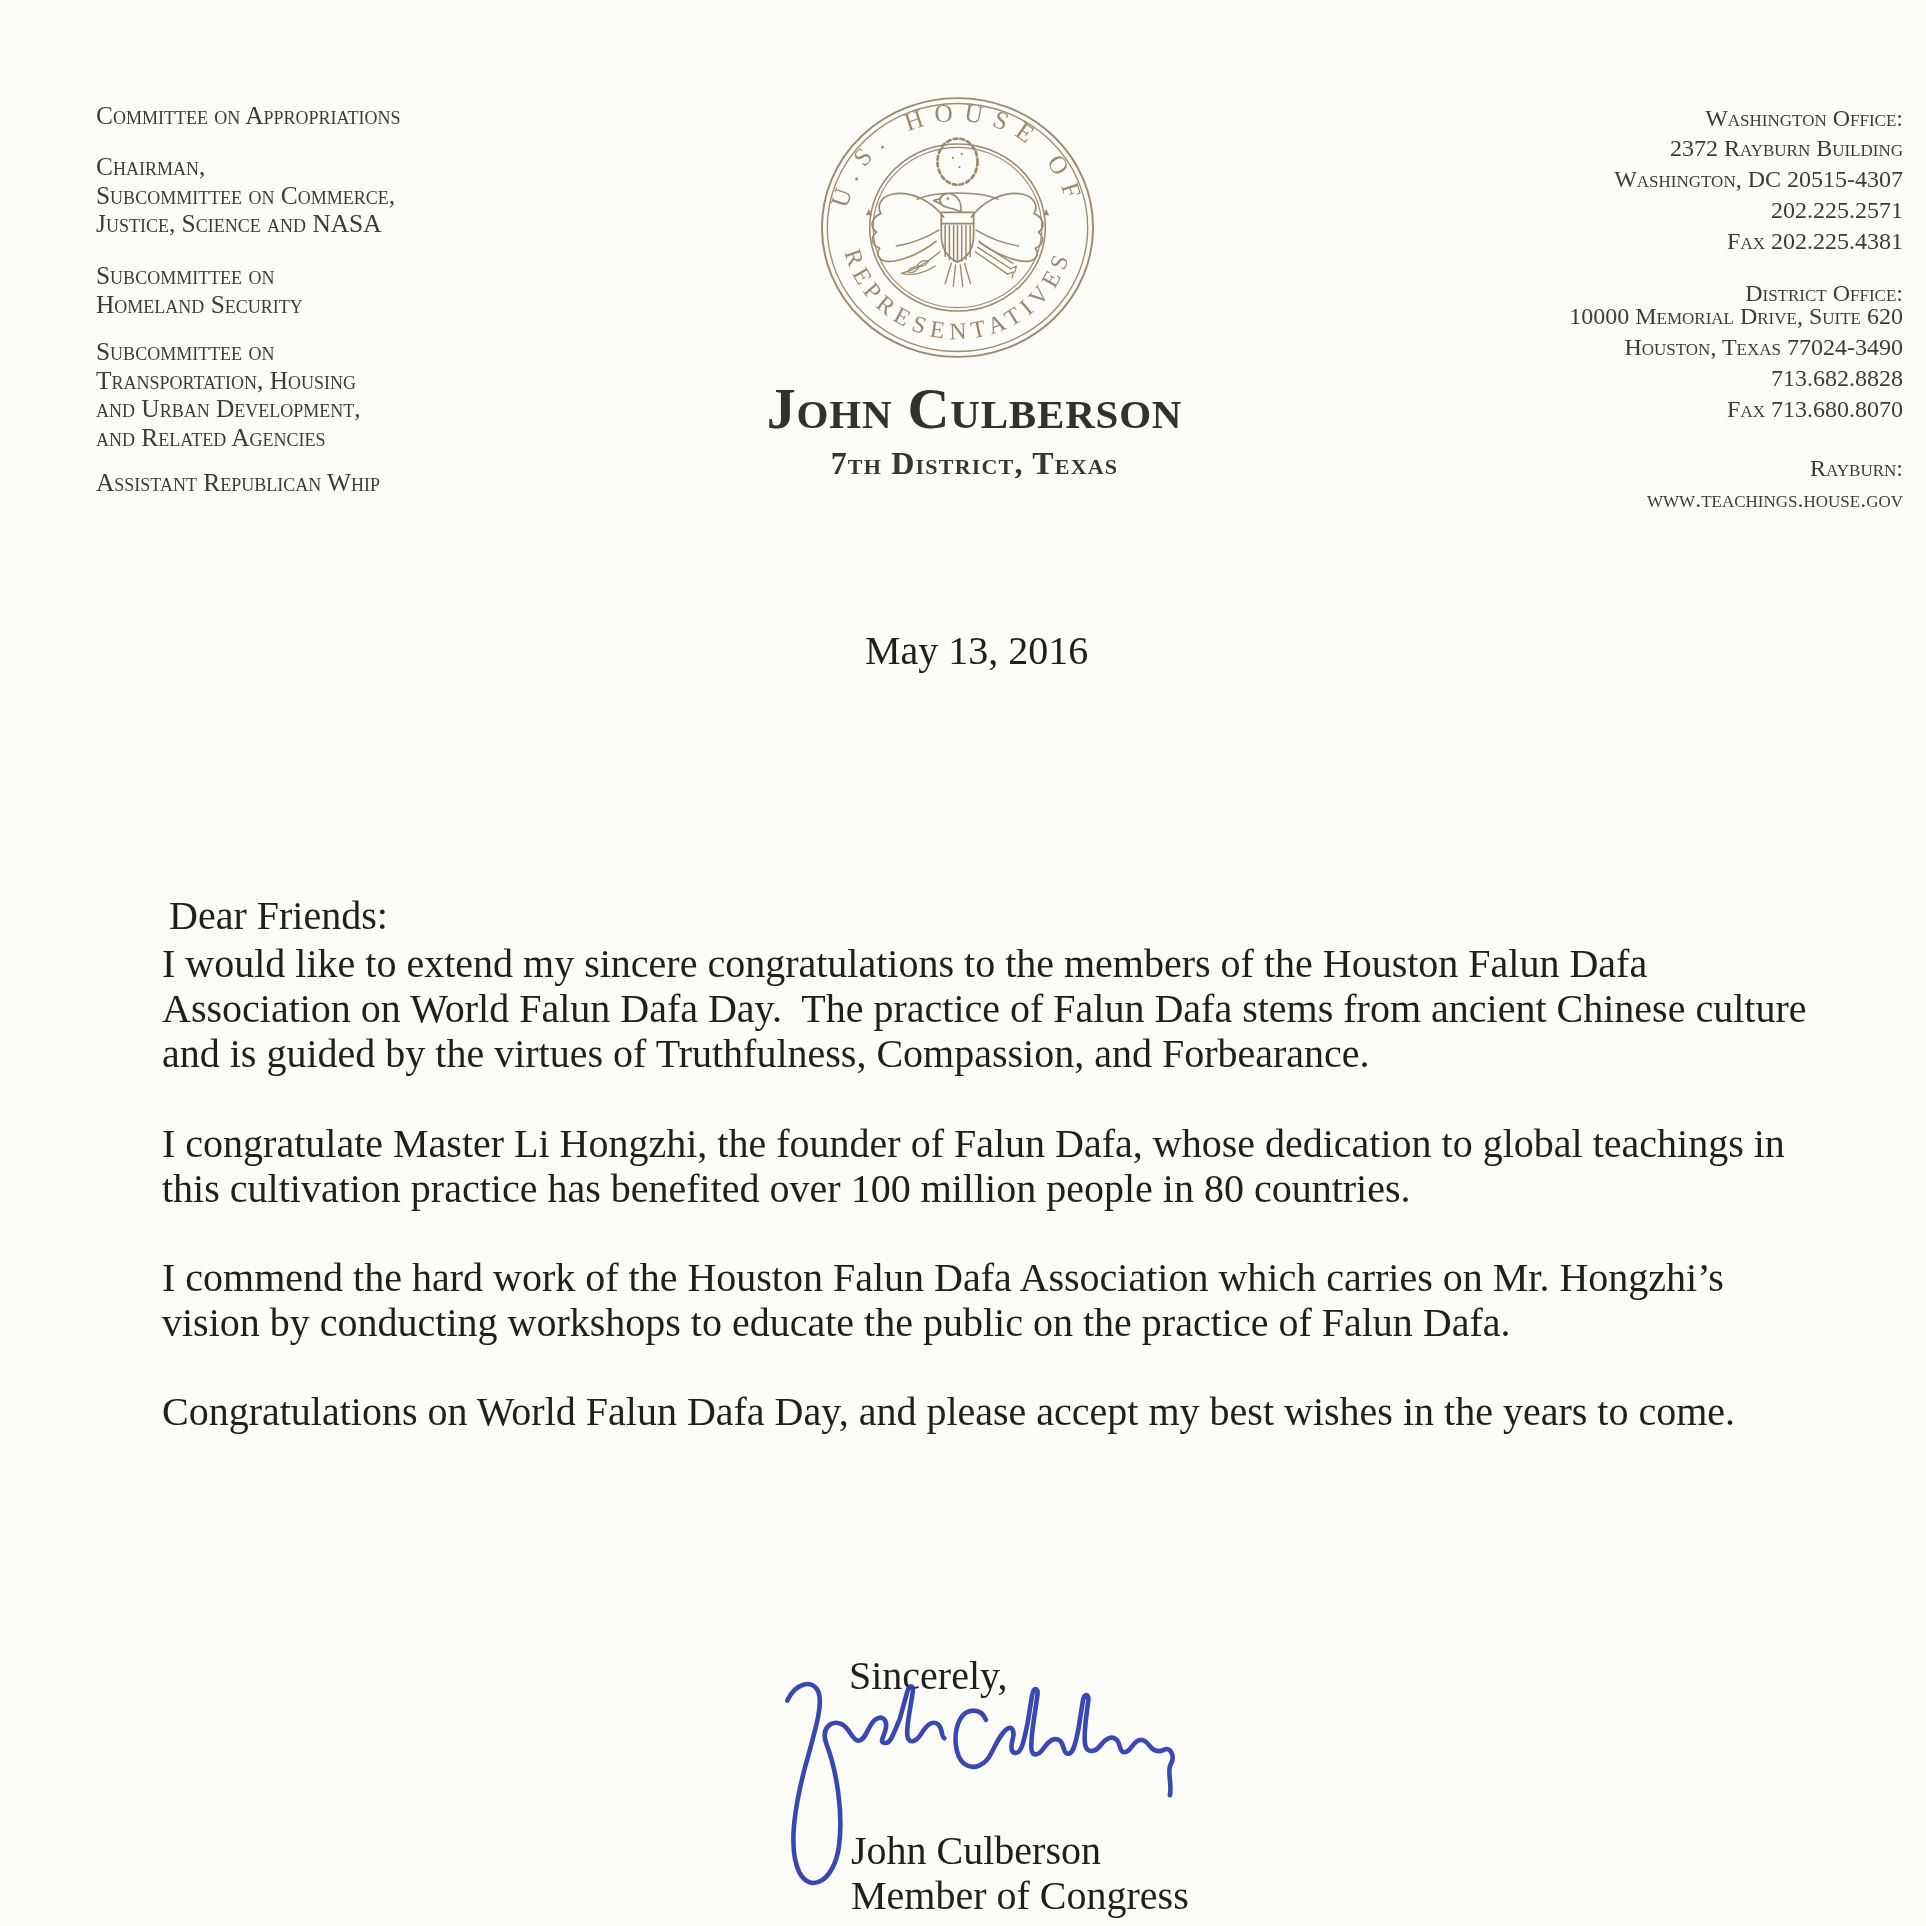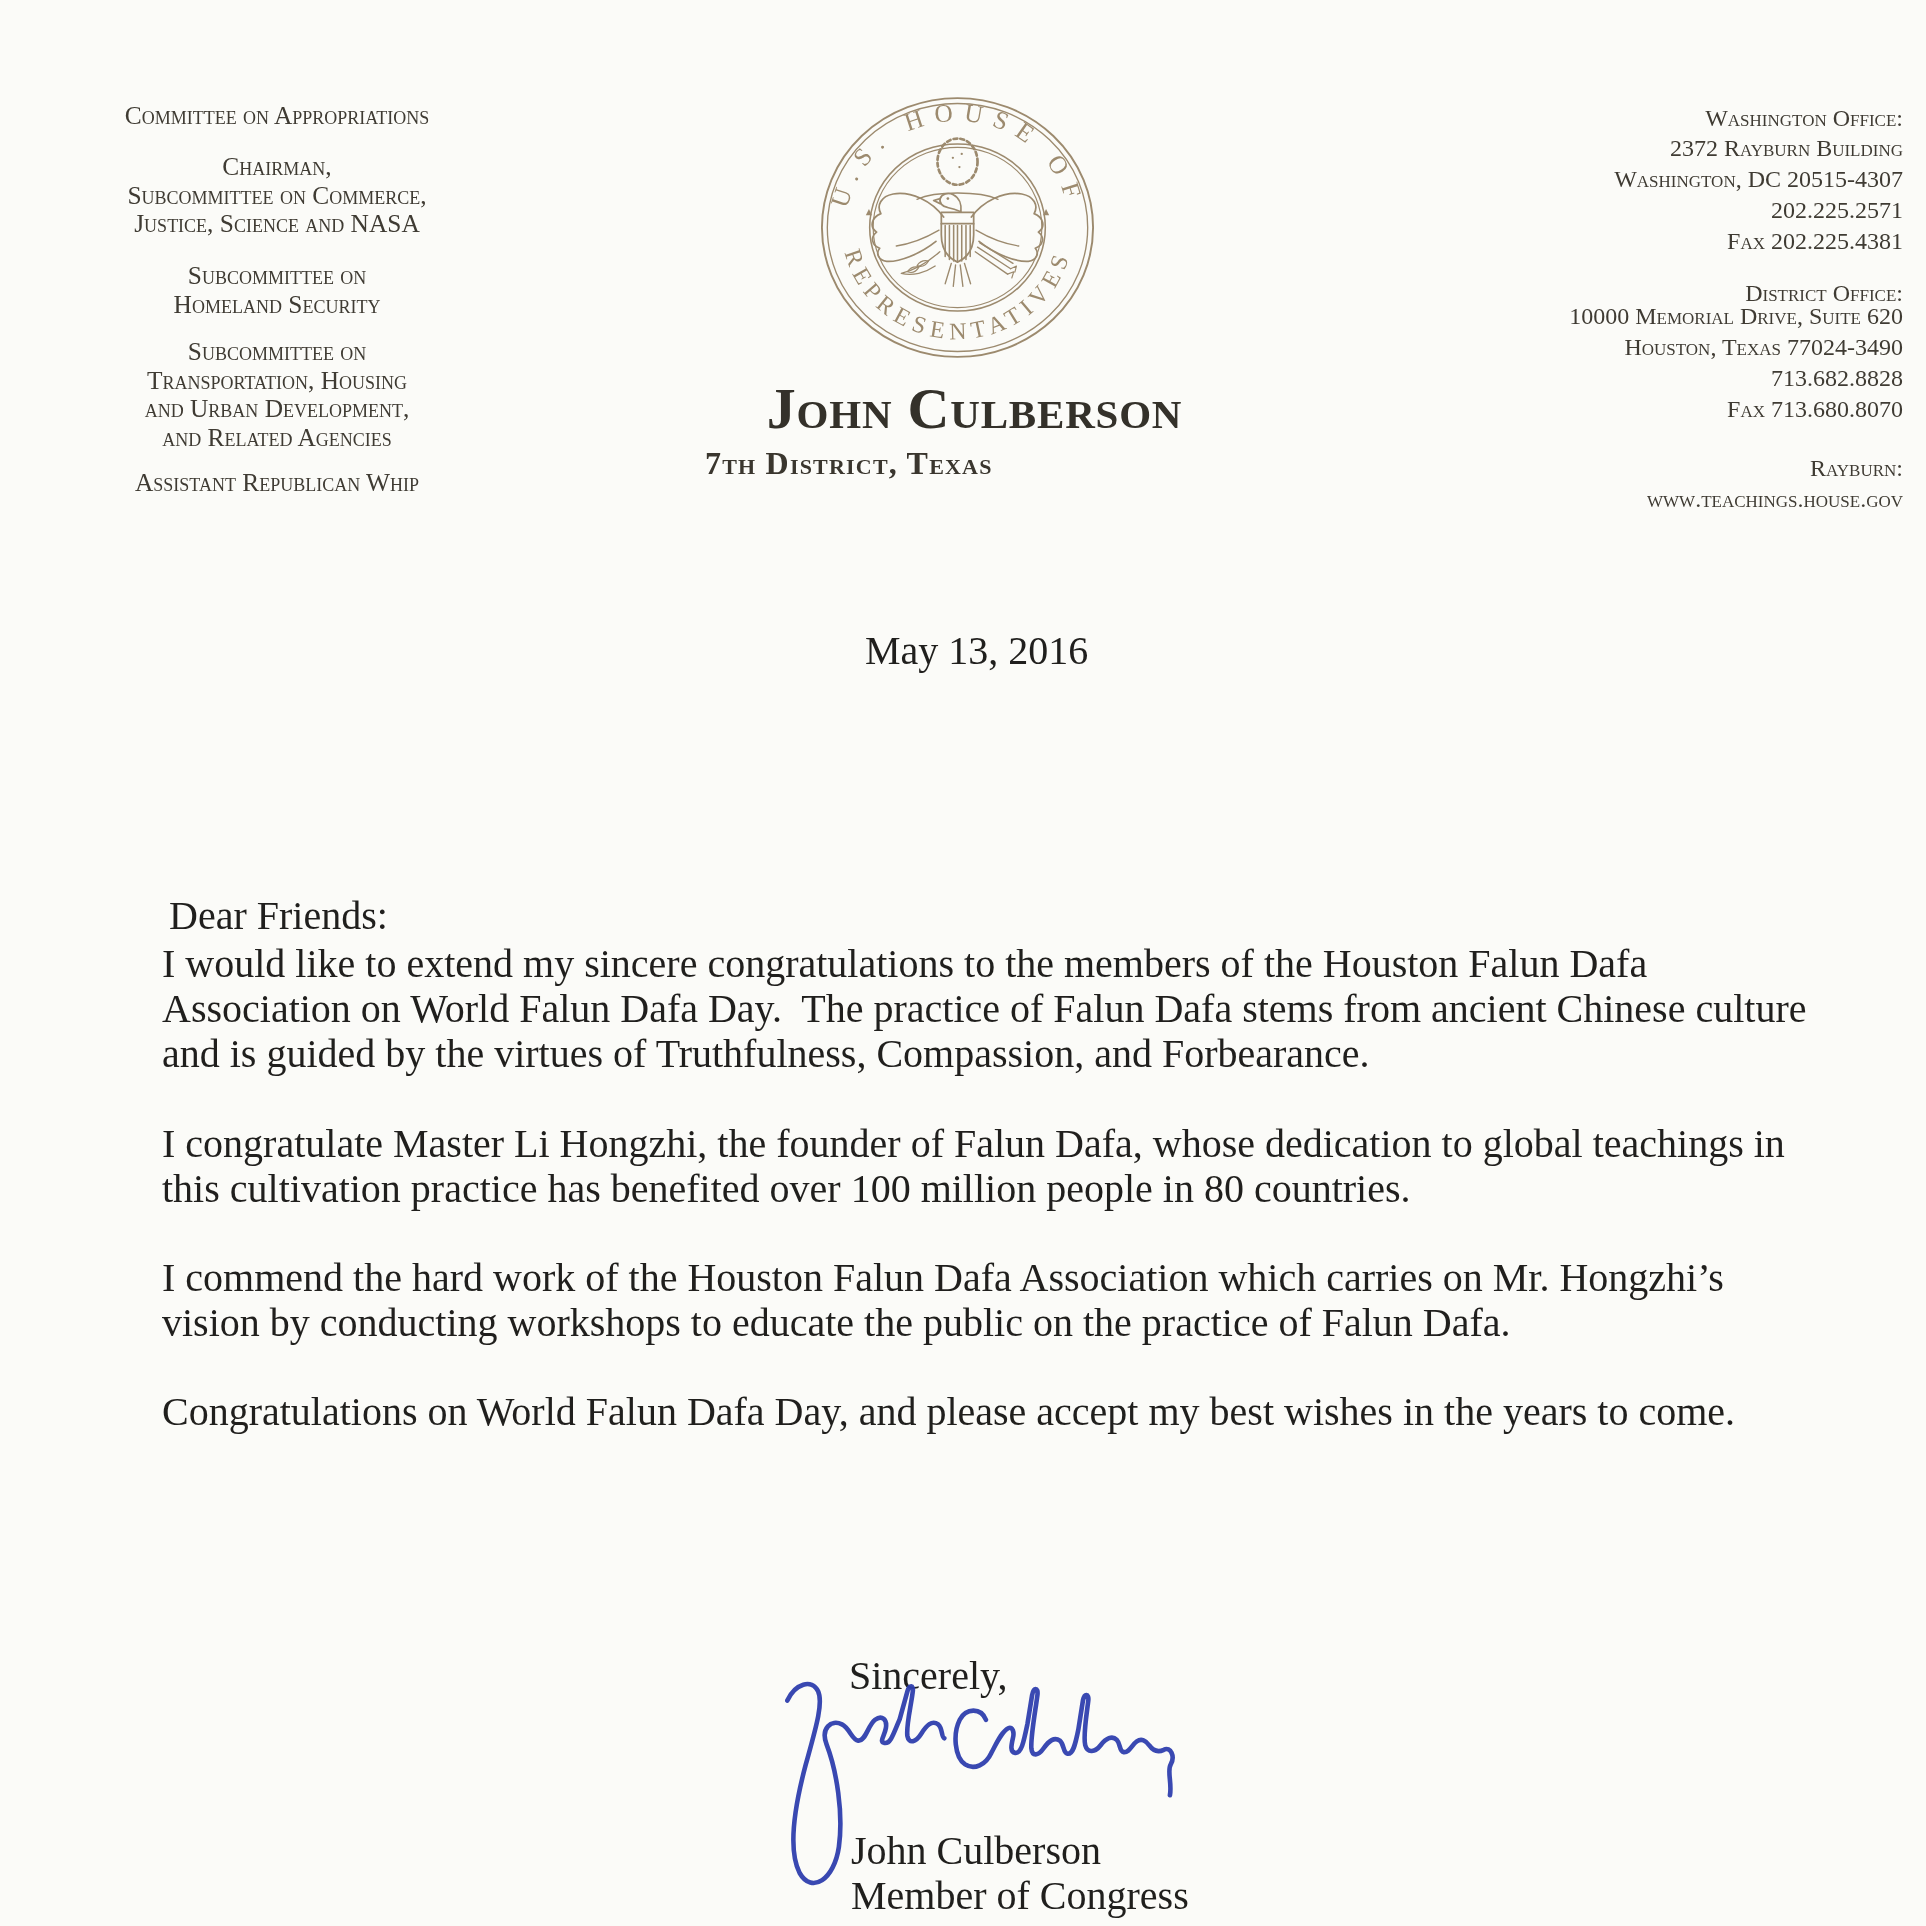--- a/index.html
+++ b/index.html
@@ -14,21 +14,20 @@
   .abs { position: absolute; }
   .sc { font-variant: small-caps; }
   .prewrap { white-space: pre-wrap; }
   .preline { white-space: pre-line; }
 
   
   .lh-left {
     left: 96px; width: 362px;
     color: #3f3b33;
     font-size: 25.4px; line-height: 28.5px;
-    text-align: center;
   }
   .lh-right {
     left: 1418px; width: 485px;
     color: #3f3b33;
     font-size: 24px; line-height: 31px;
     text-align: right;
   }
 
   
   .member-name {
@@ -36,21 +35,21 @@
     font-size: 58px; line-height: 62px;
     font-weight: bold; color: #34312a;
     letter-spacing: 0.8px;
     text-align: center;
   }
   .member-district {
     left: 705px; top: 446px; width: 539px;
     font-size: 32px; line-height: 35px;
     font-weight: 600; color: #3a362e;
     letter-spacing: 1.2px;
-    text-align: left;
+    text-align: center;
   }
 
   
   .body-text { color: #201f1d; font-size: 40px; line-height: 45px; }
   .para { left: 162px; width: 1780px; }
 </style>
 </head>
 <body>
 
 <div id="page">

